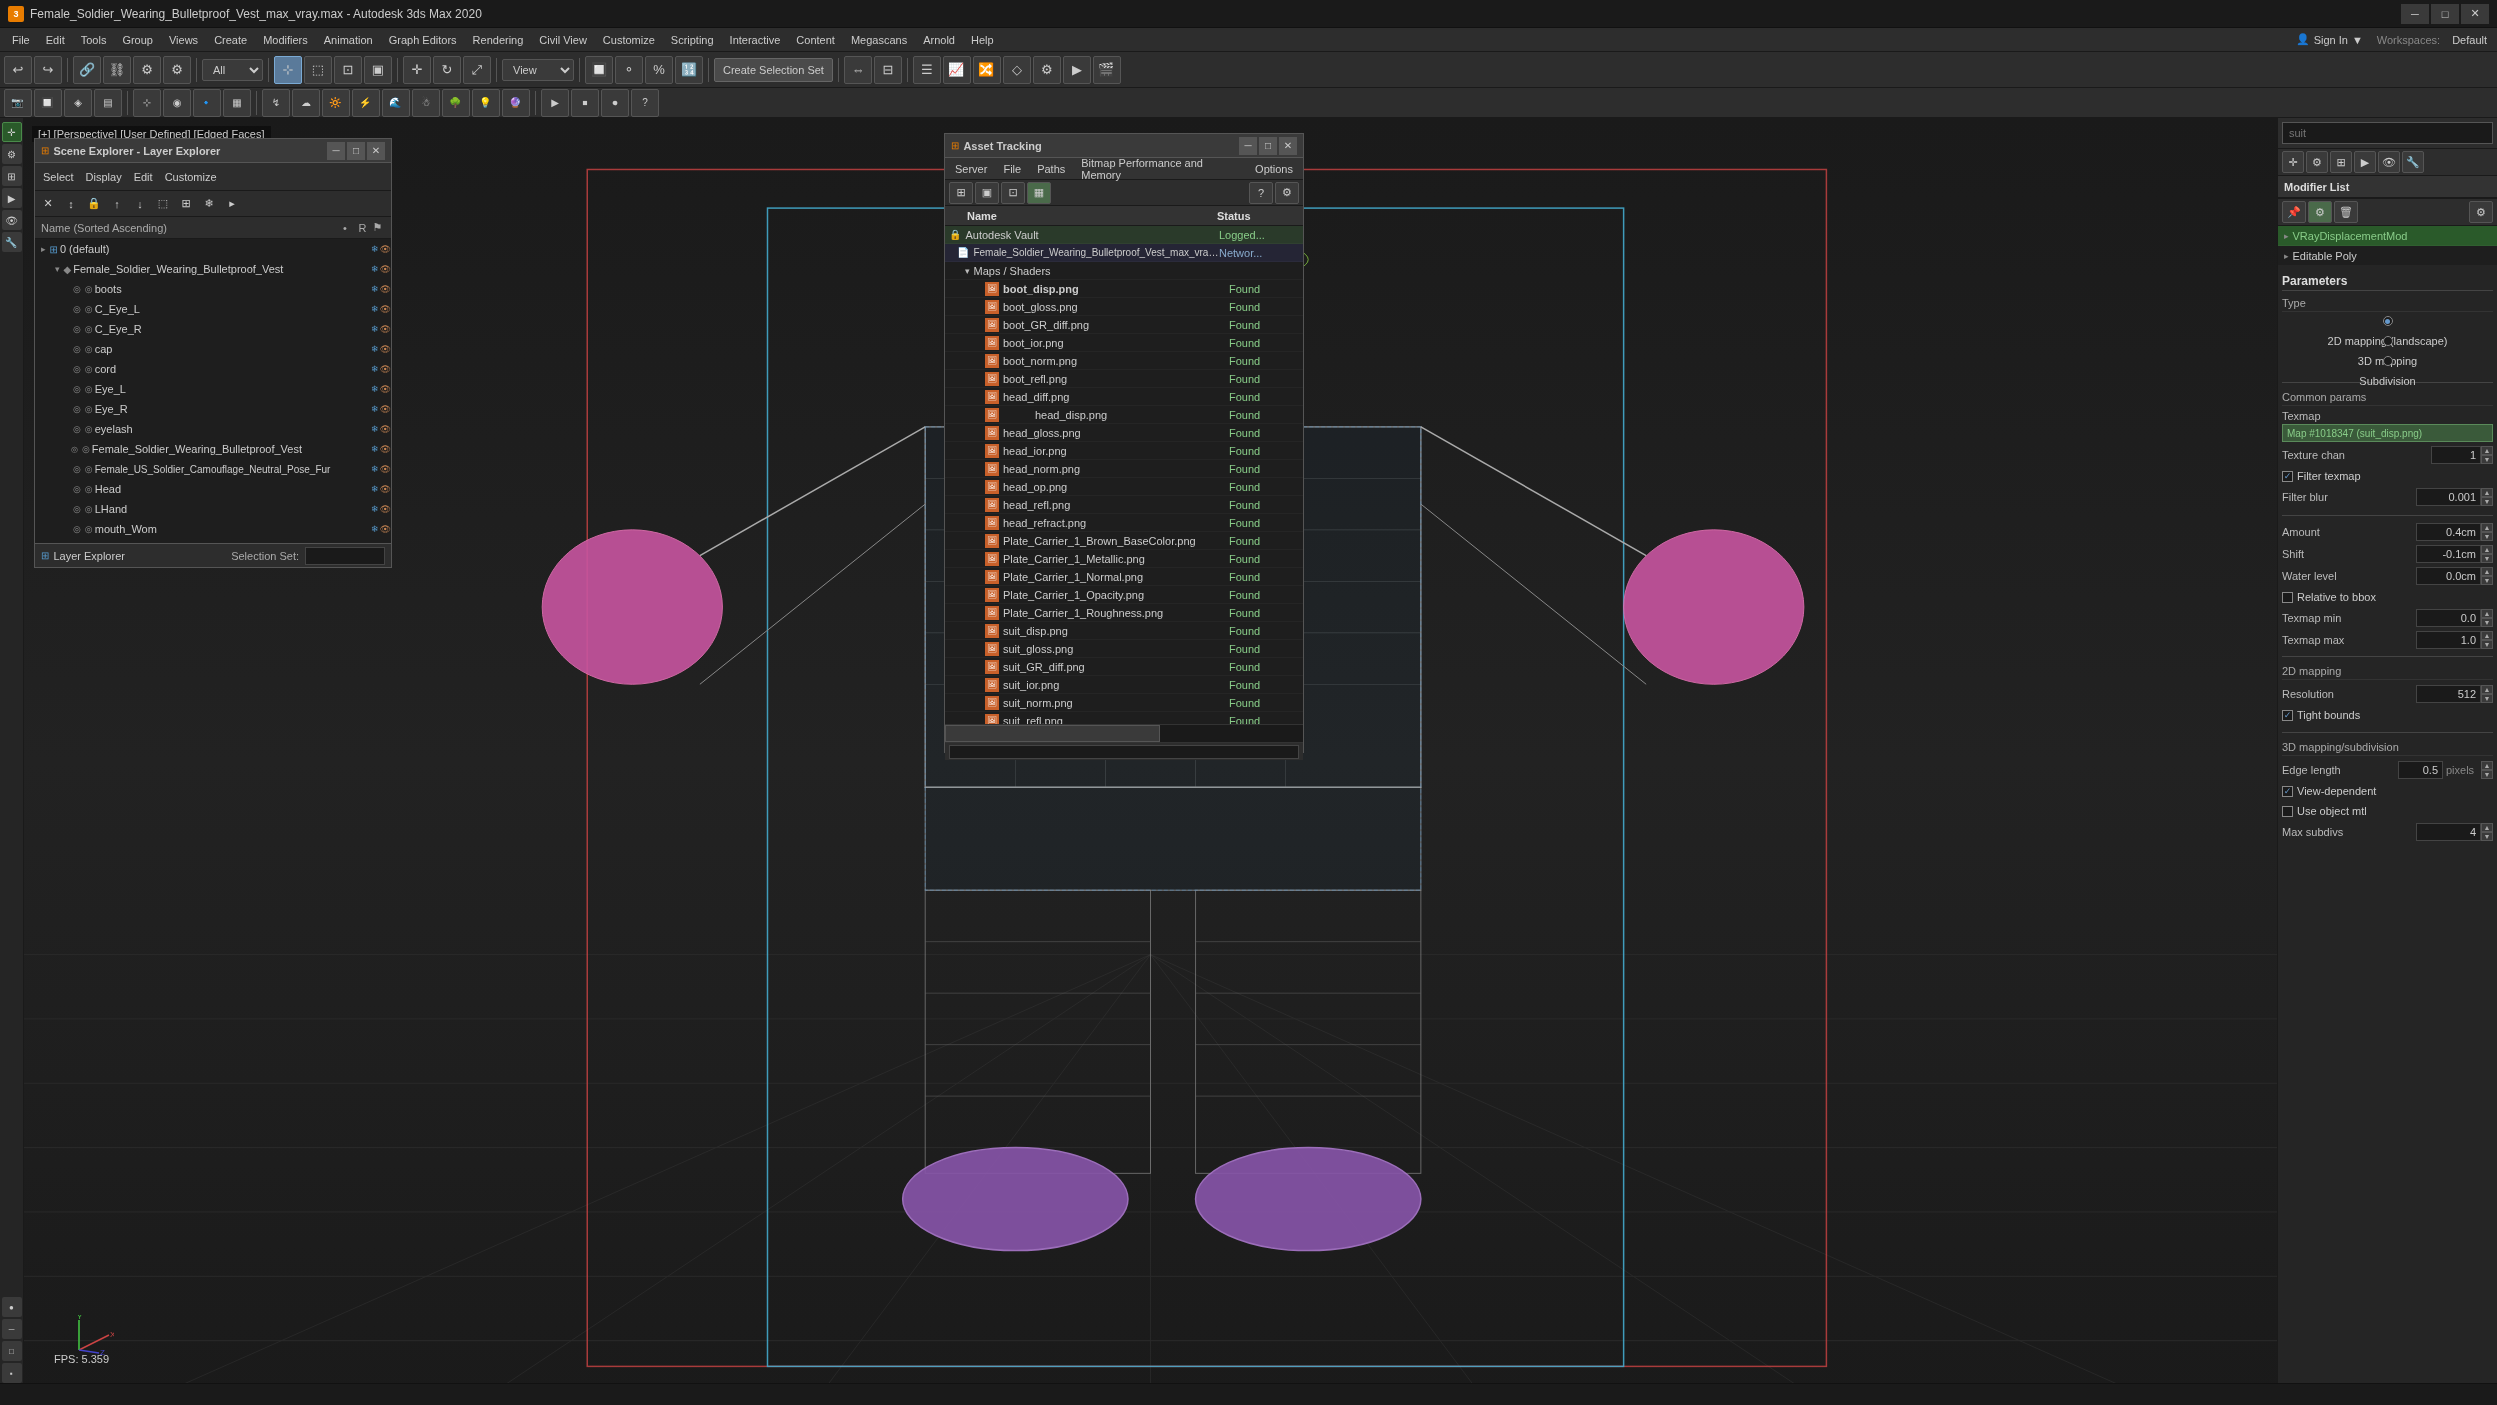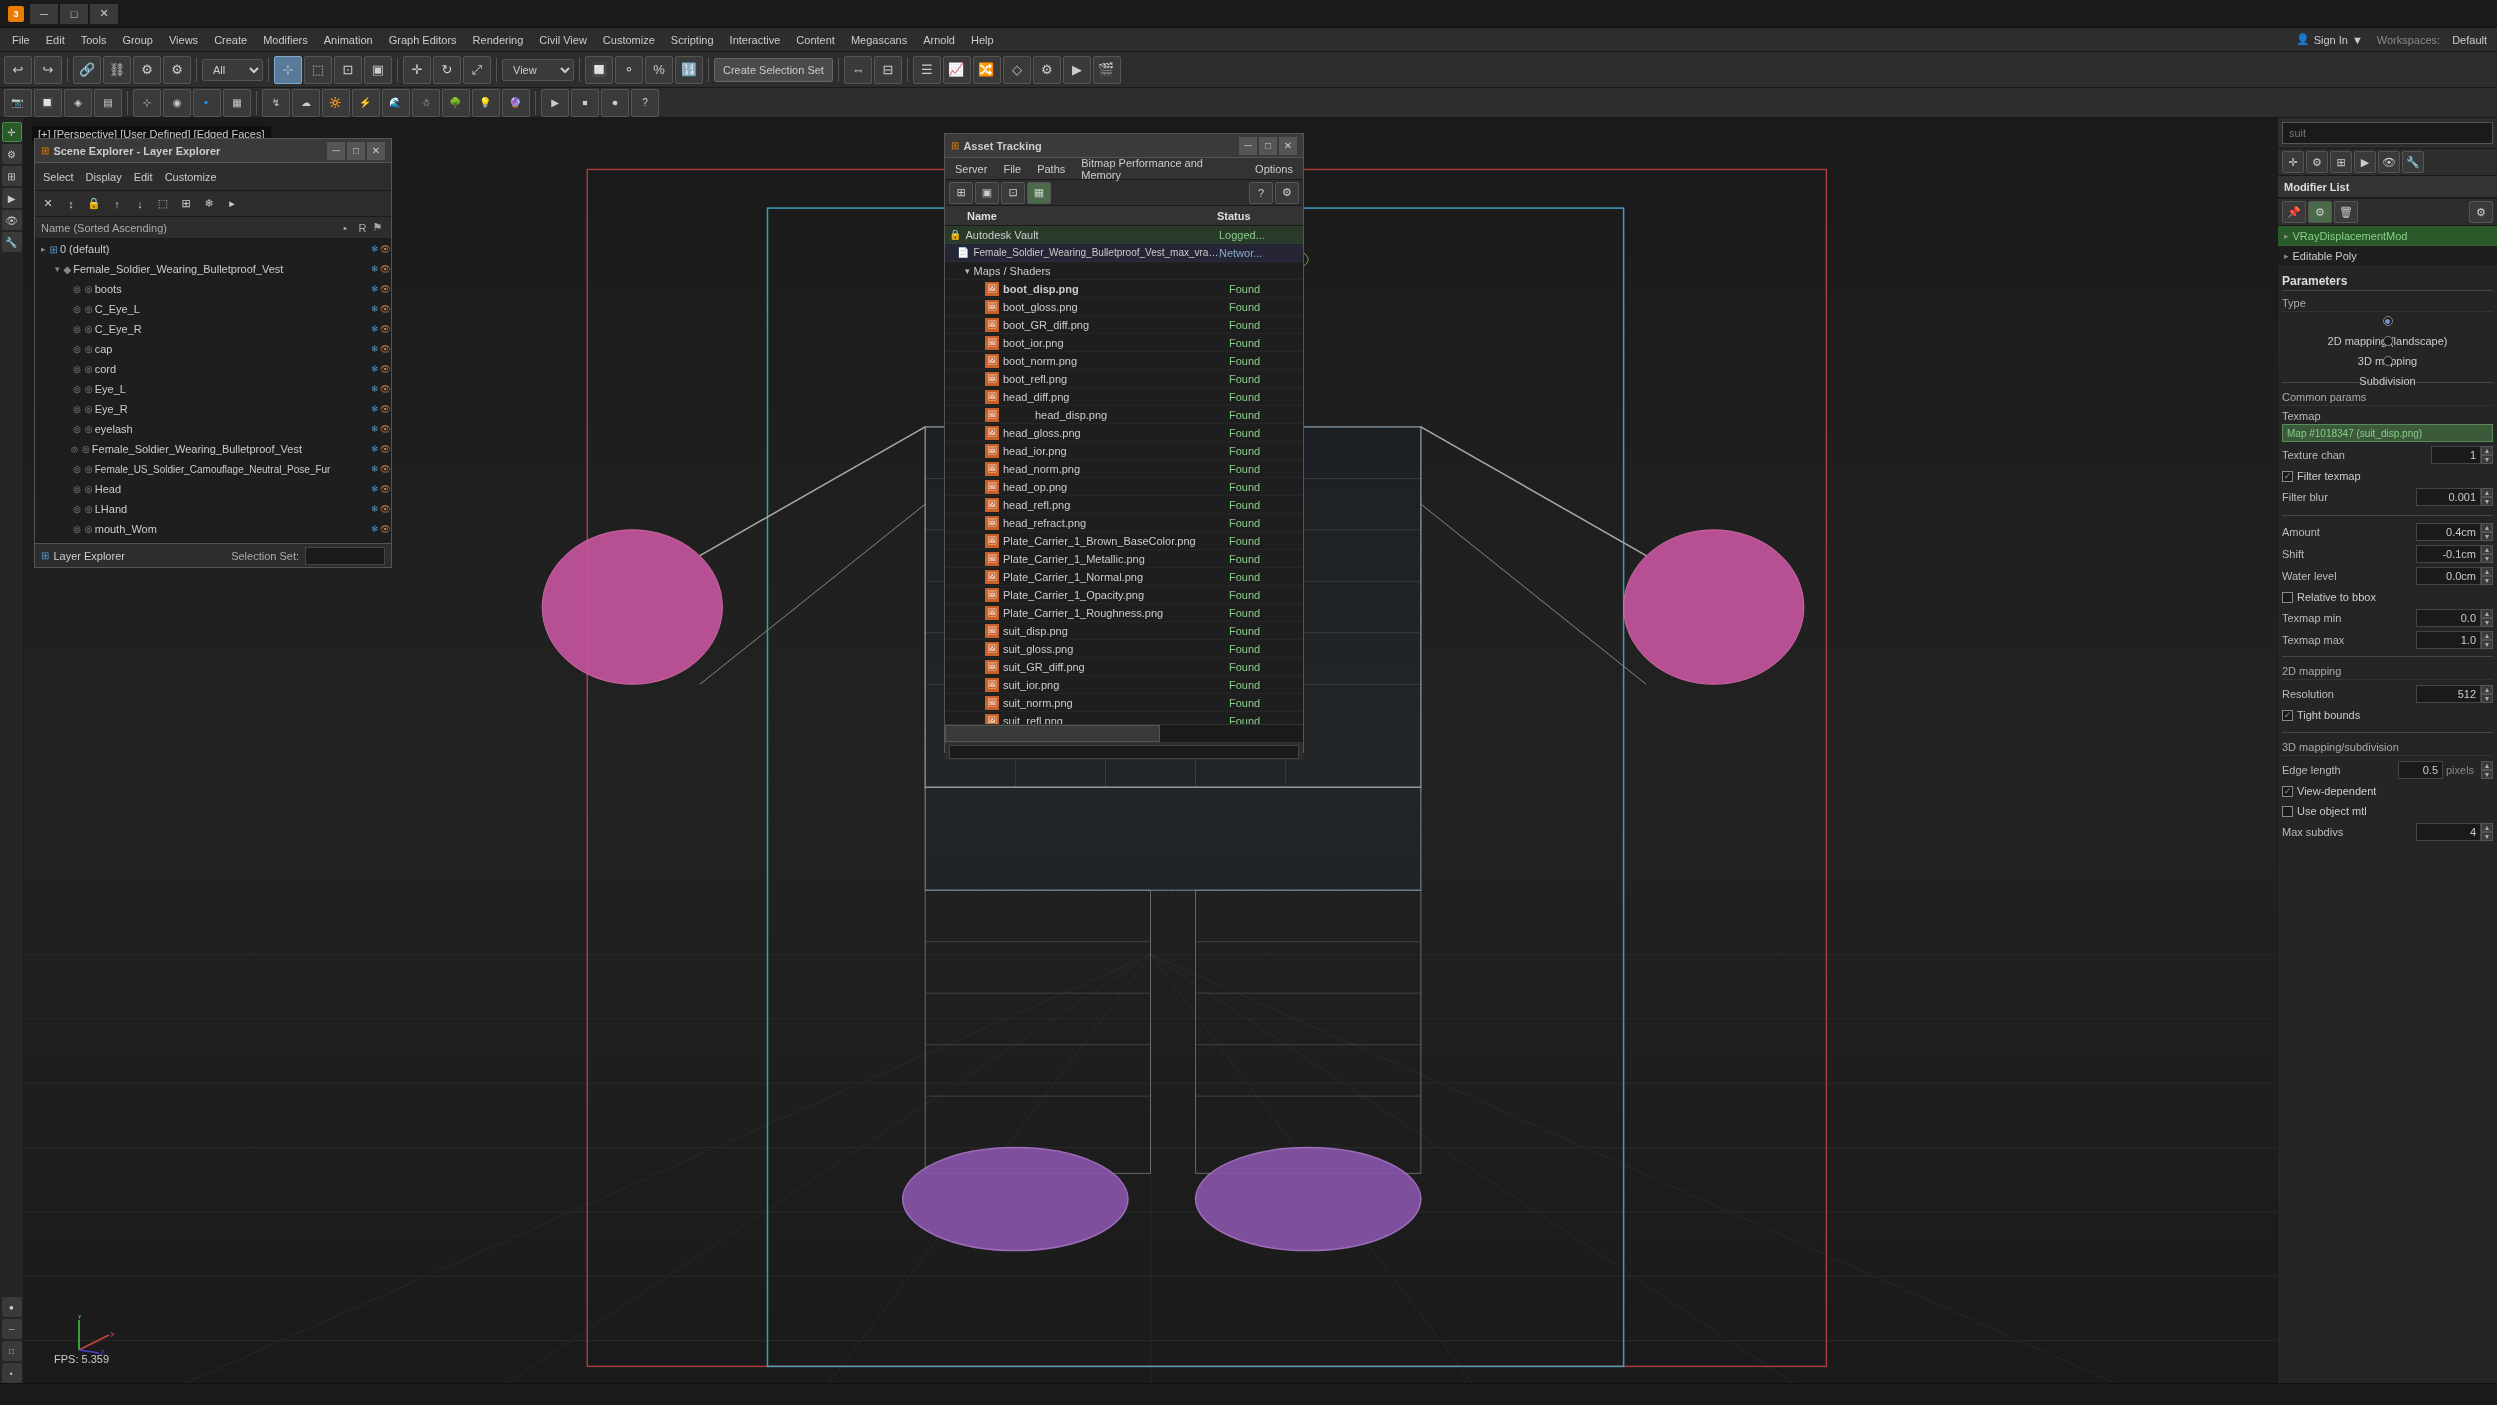--- a/index.html
+++ b/index.html
@@ -568,20 +568,21 @@
       display: flex; align-items: center; justify-content: center;
       font-size: 11px;
       border-radius: 2px;
     }
   </style>
 </head>
 <body>
 
 <div class="title-bar">
   <div class="title-bar-icon">3</div>
+  <span class="title-bar-text">Female_Soldier_Wearing_Bulletproof_Vest_max_vray.max - Autodesk 3ds Max 2020</span>
   <div class="title-bar-controls">
     <button class="title-bar-btn">─</button>
     <button class="title-bar-btn">□</button>
     <button class="title-bar-btn close">✕</button>
   </div>
 </div>
 
 <div class="menu-bar">
   <div class="menu-item">File</div>
   <div class="menu-item">Edit</div>

